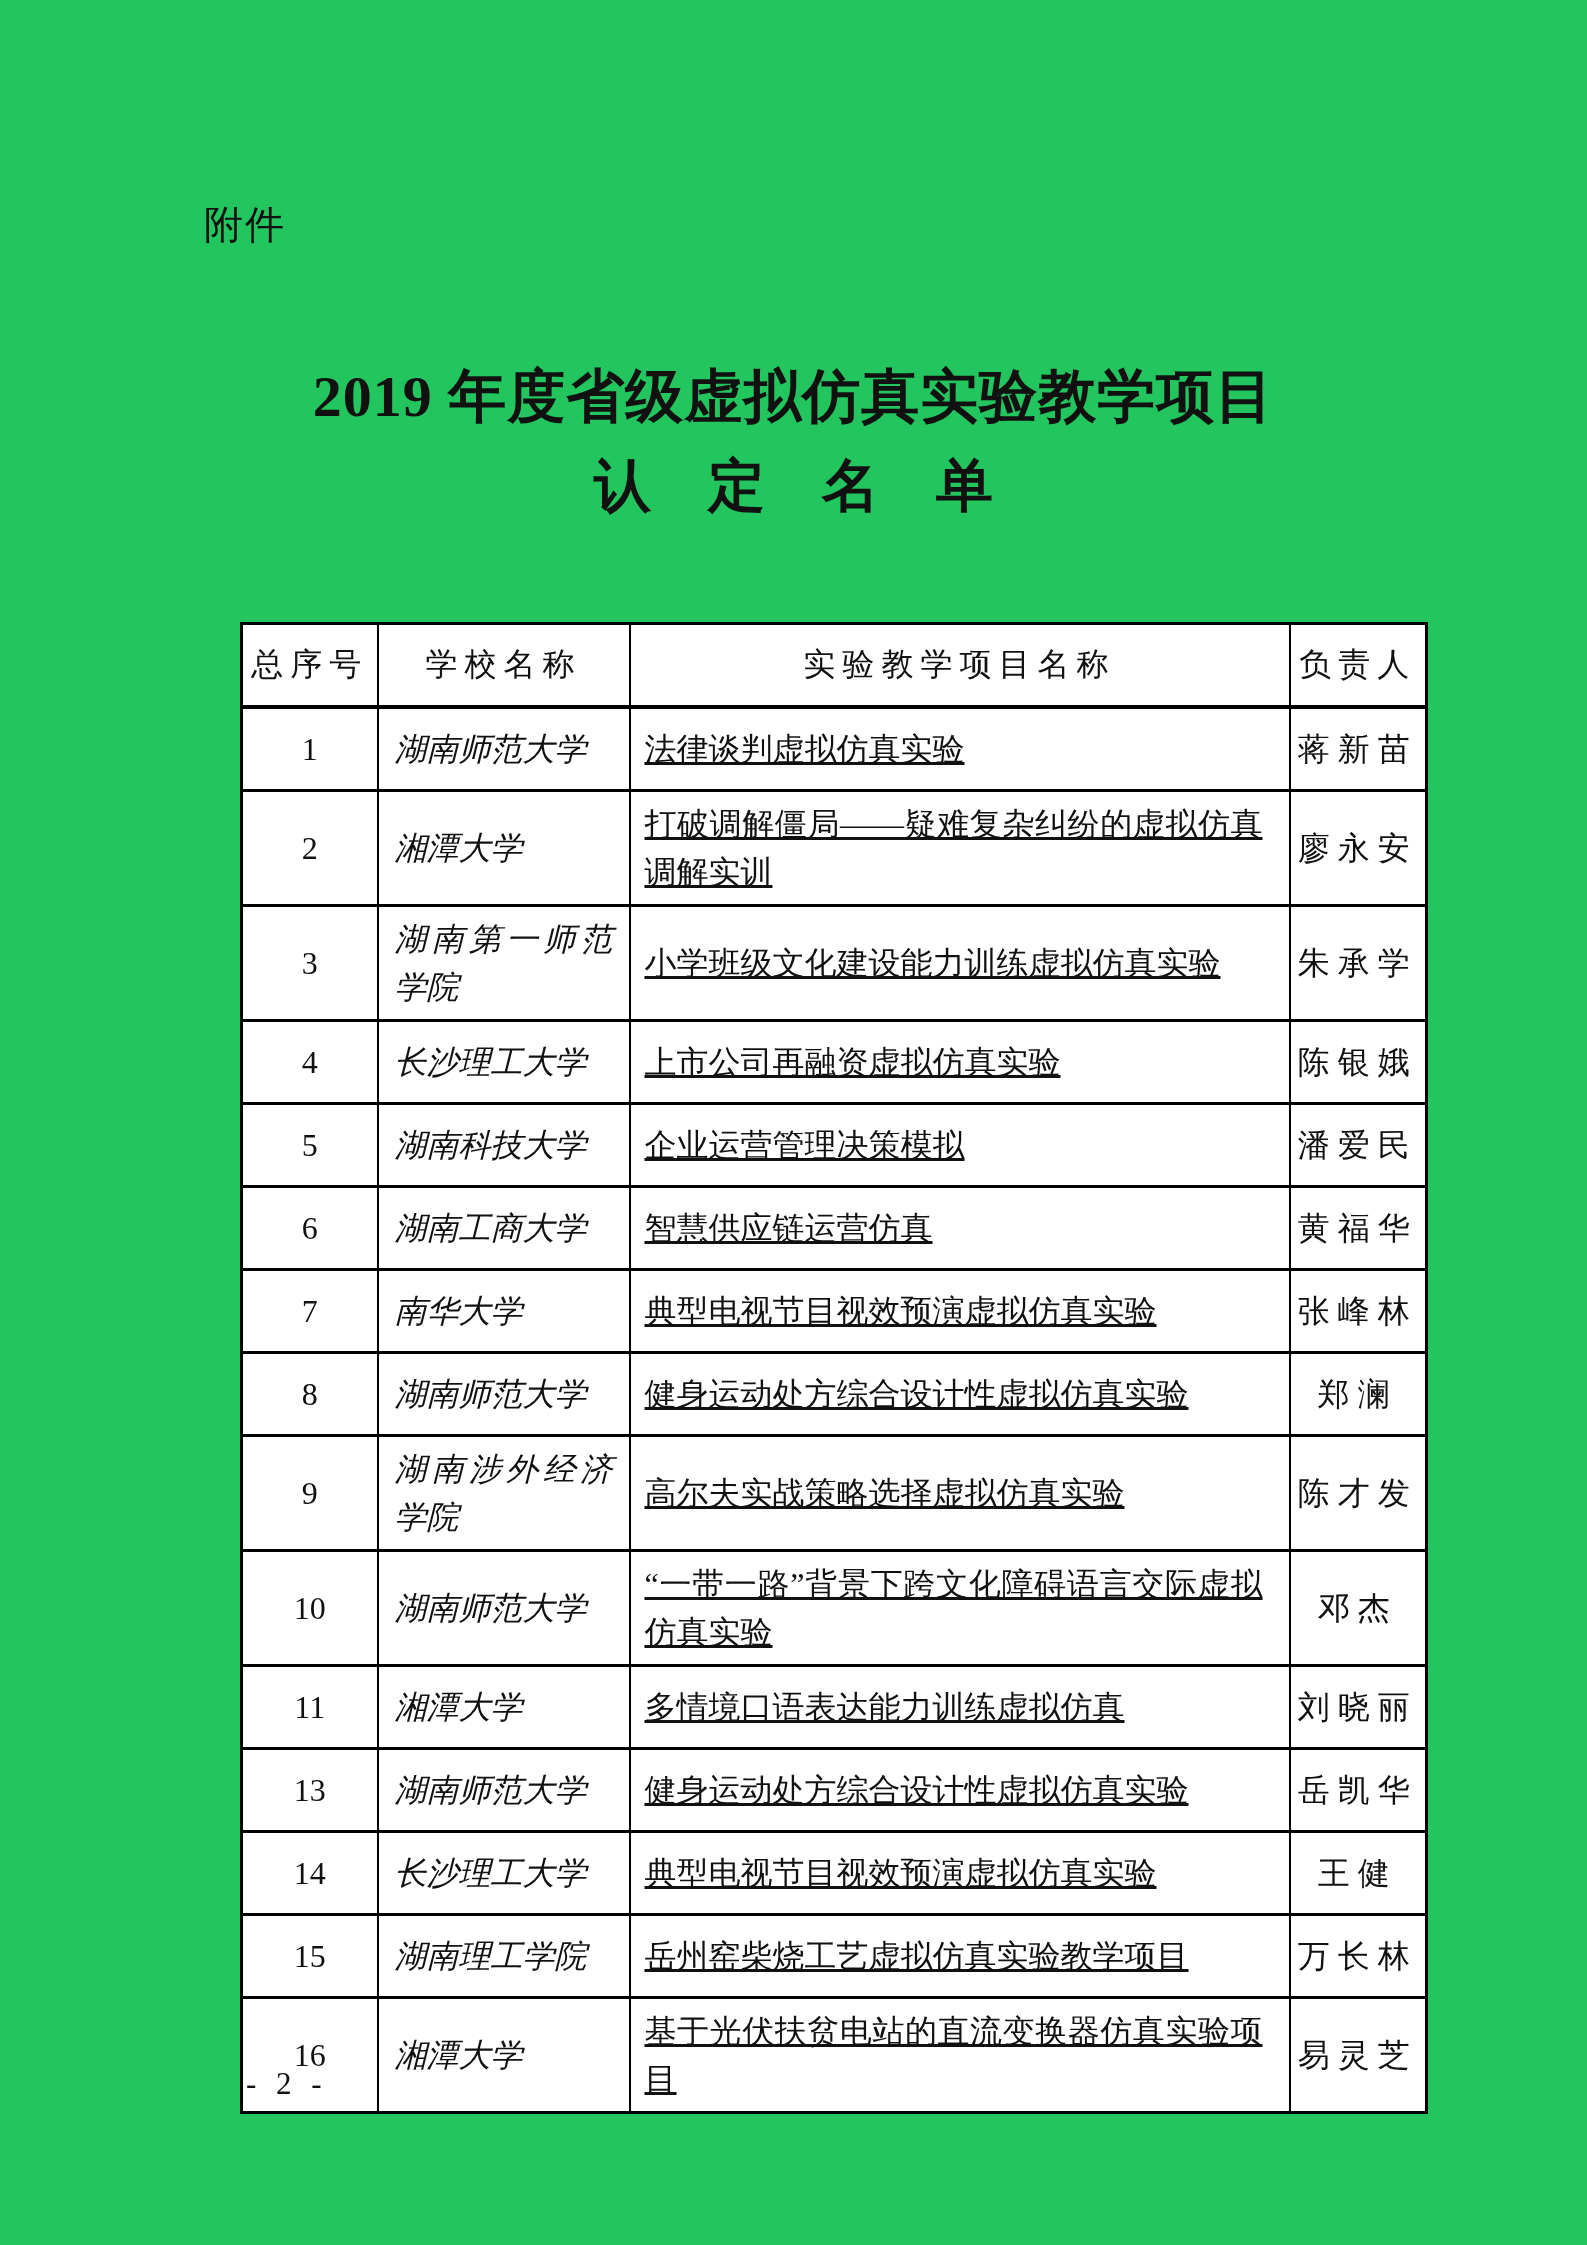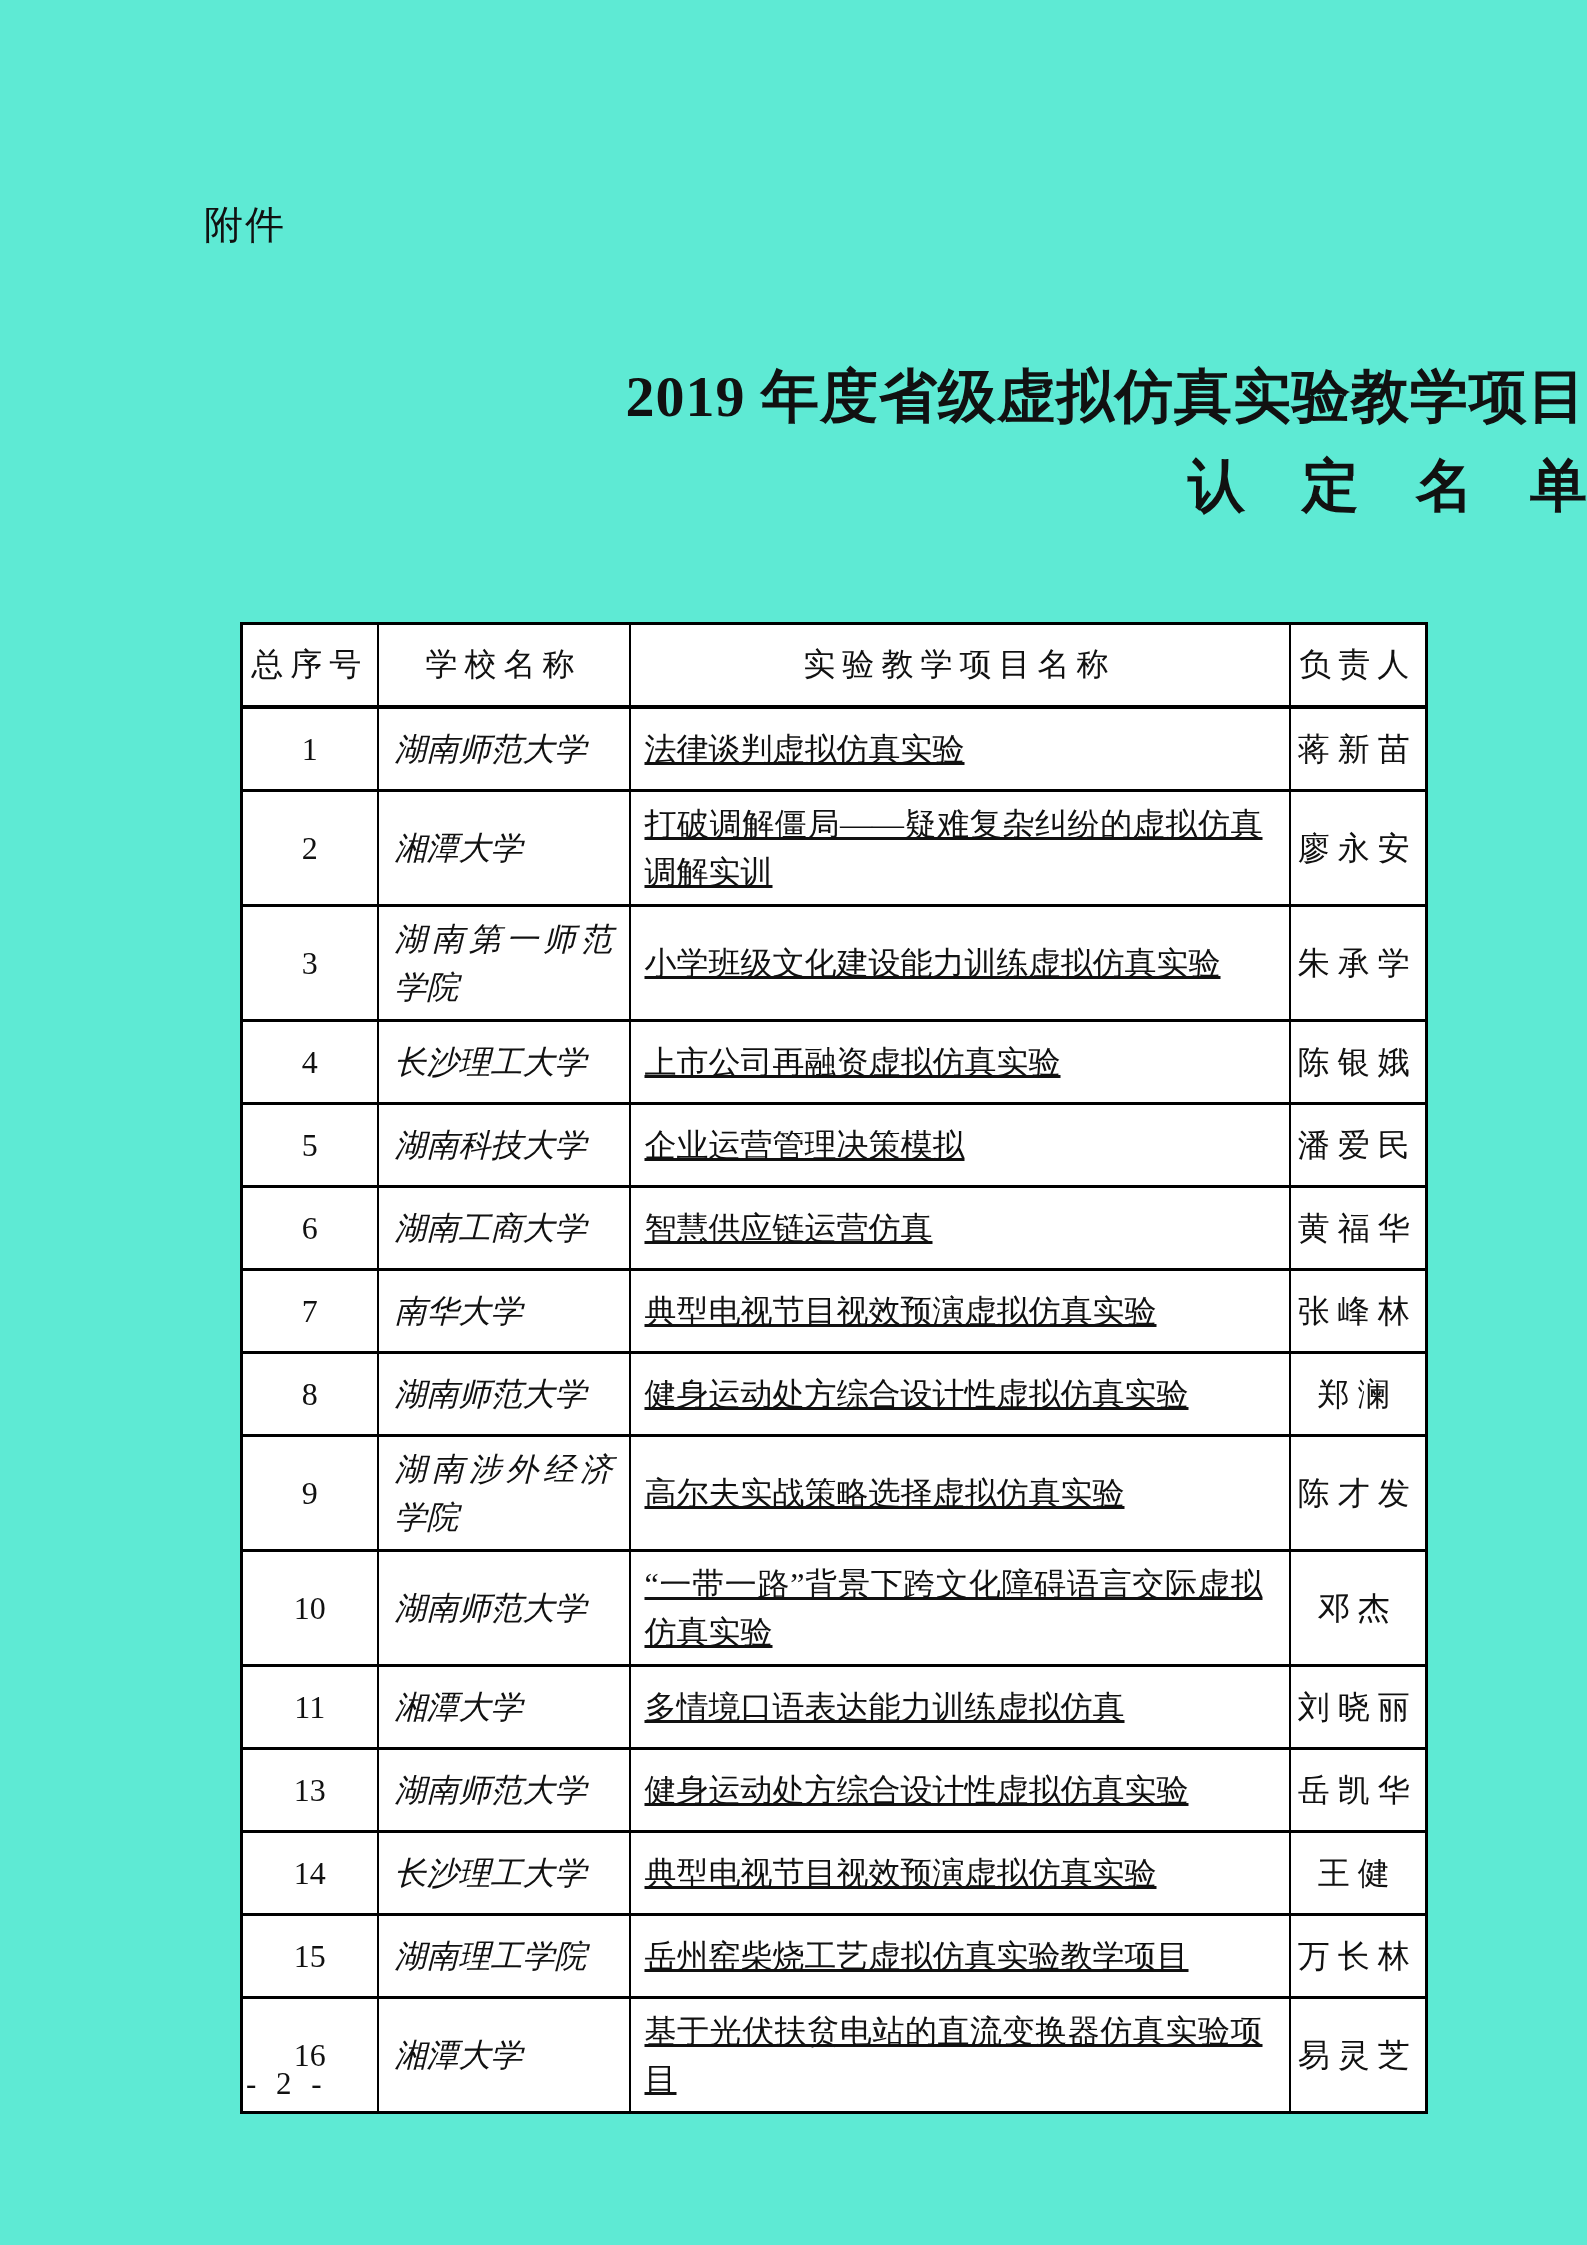--- a/index.html
+++ b/index.html
@@ -11,35 +11,35 @@
     width: 1587px;
     height: 2245px;
     position: relative;
     font-family: "Liberation Serif", "DejaVu Serif", serif;
     color: #111111;
     overflow: hidden;
   }
   .page {
     position: absolute;
     inset: 0;
-    background: #5eead4;
+    background: #22c55e;
   }
   .attachment {
     position: absolute;
     left: 204px;
     top: 198px;
     font-size: 39px;
     letter-spacing: 2px;
   }
   .title-block {
     position: absolute;
     left: 0;
     top: 352px;
     width: 1587px;
-    text-align: right;
+    text-align: center;
   }
   .title-line1 {
     font-size: 58px;
     font-weight: bold;
     letter-spacing: 1px;
     line-height: 90px;
     white-space: nowrap;
   }
   .title-line2 {
     font-size: 57px;

